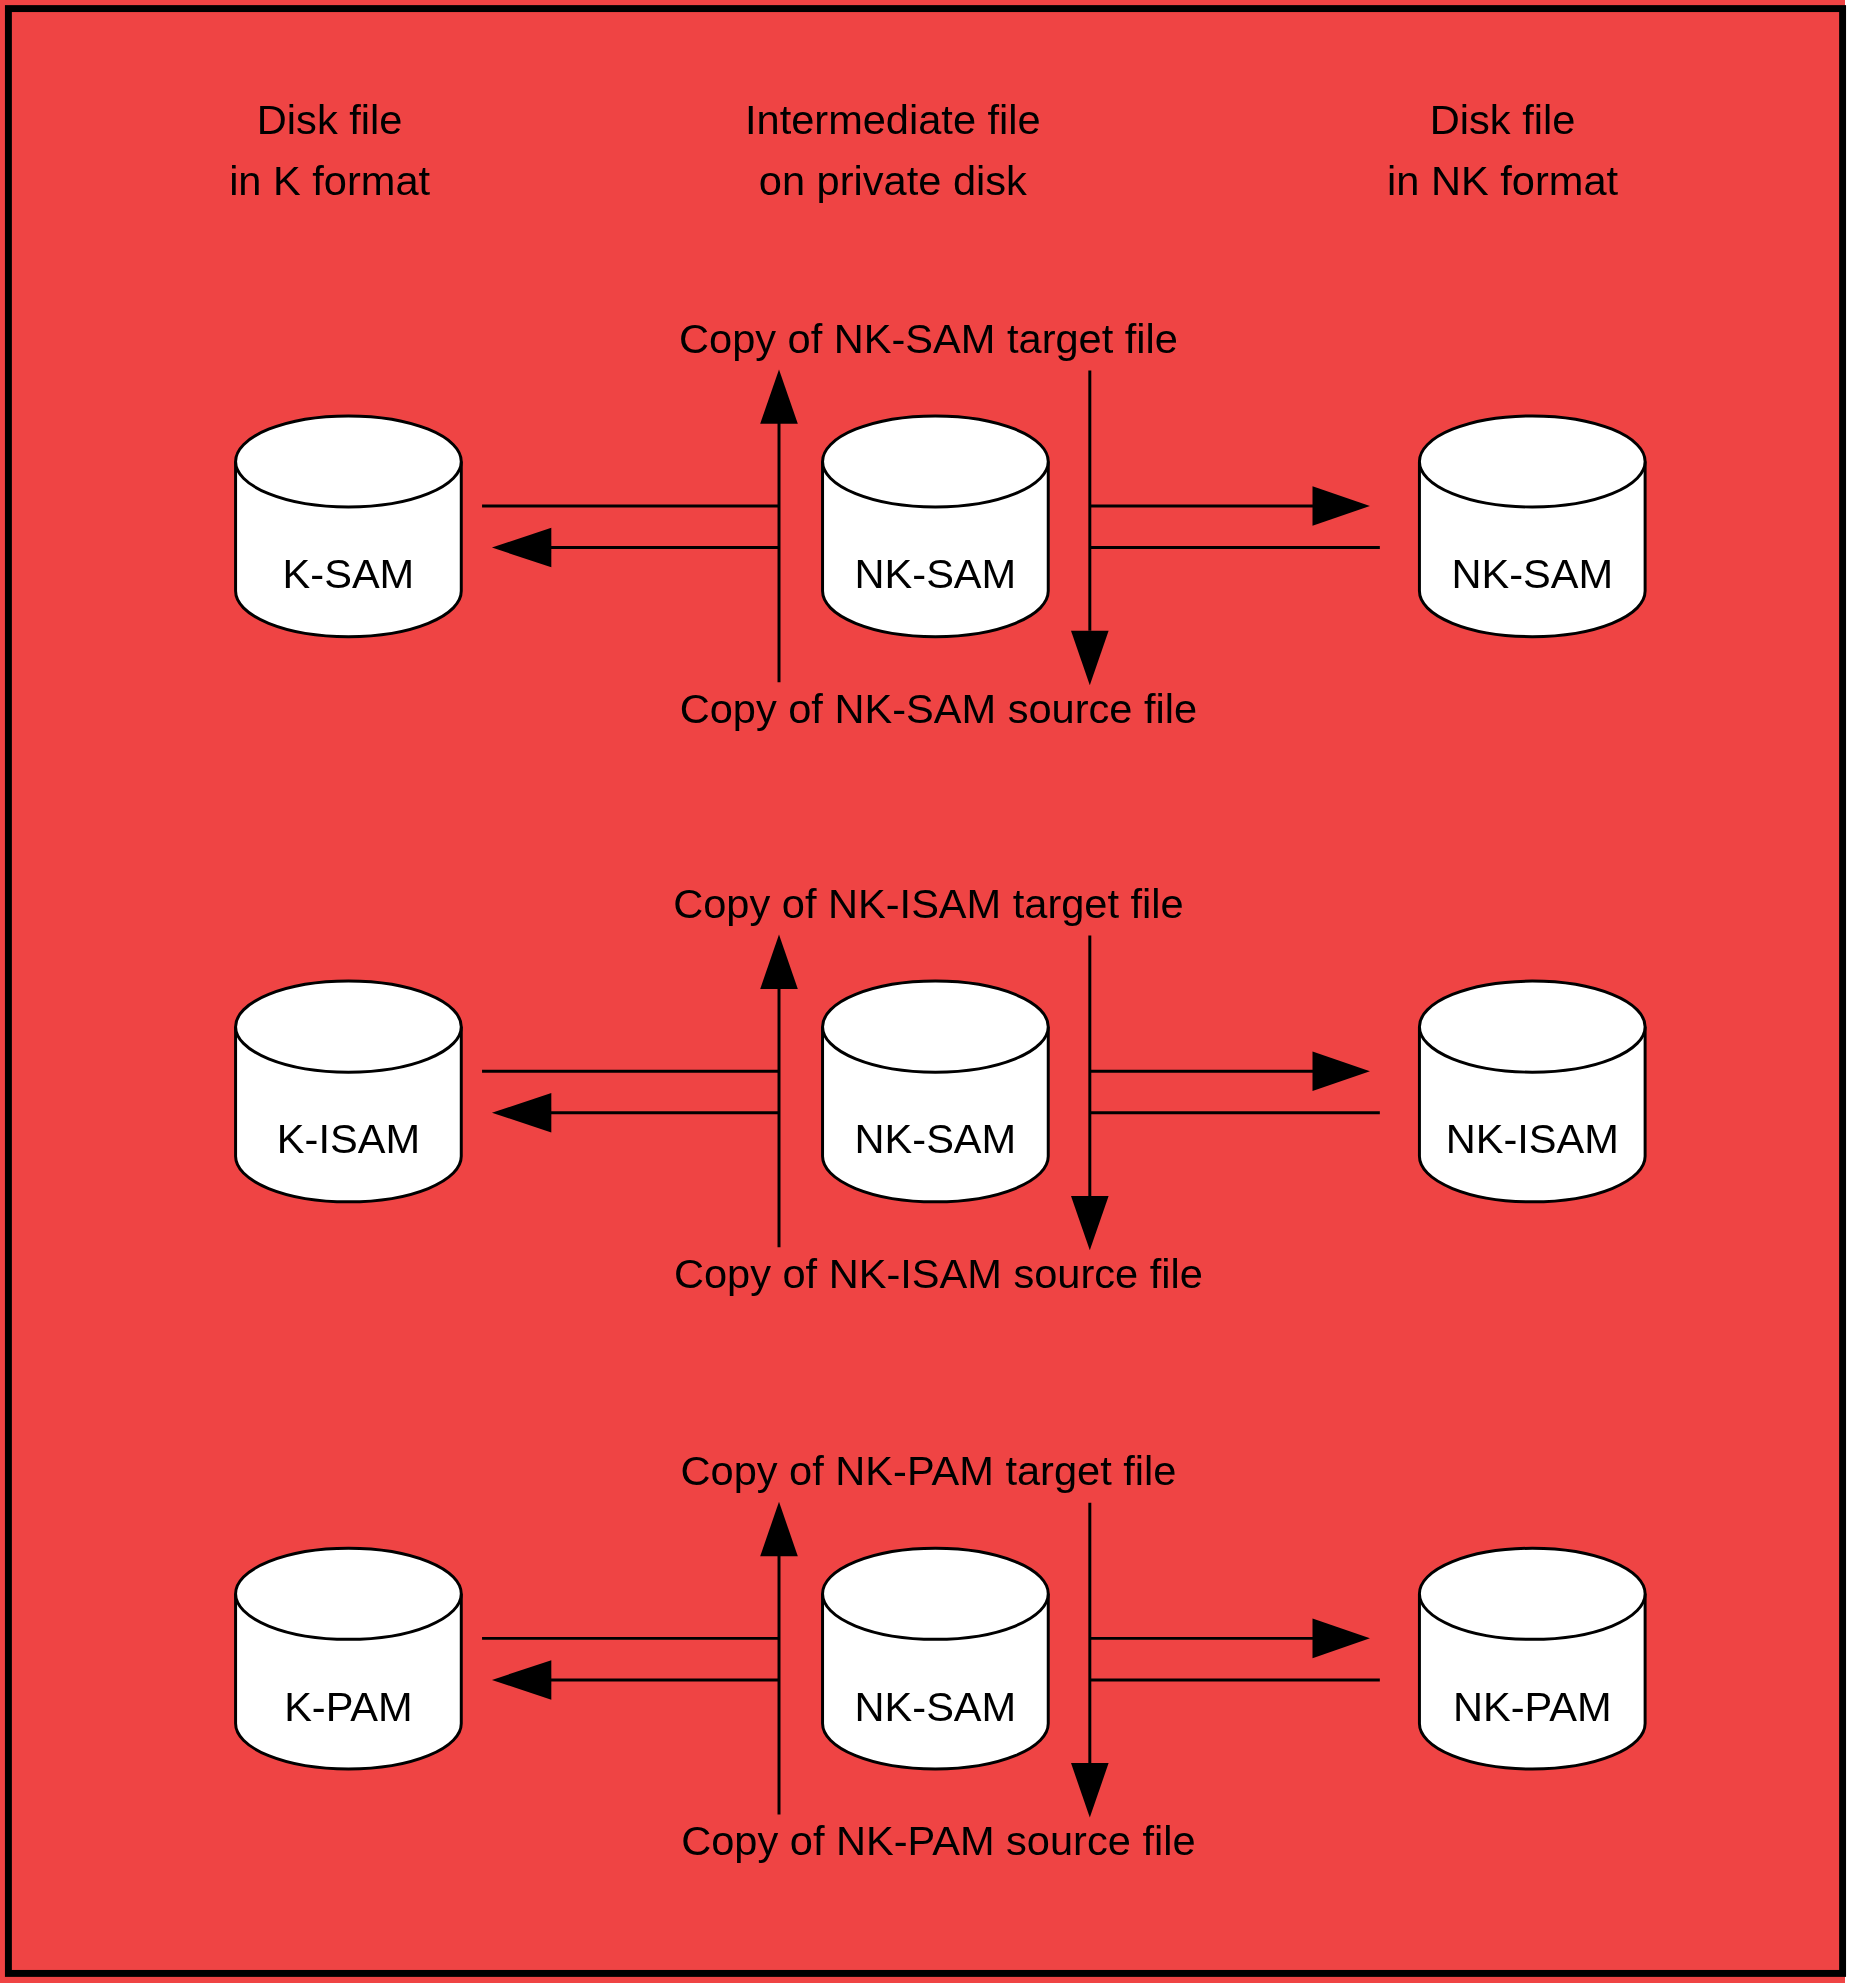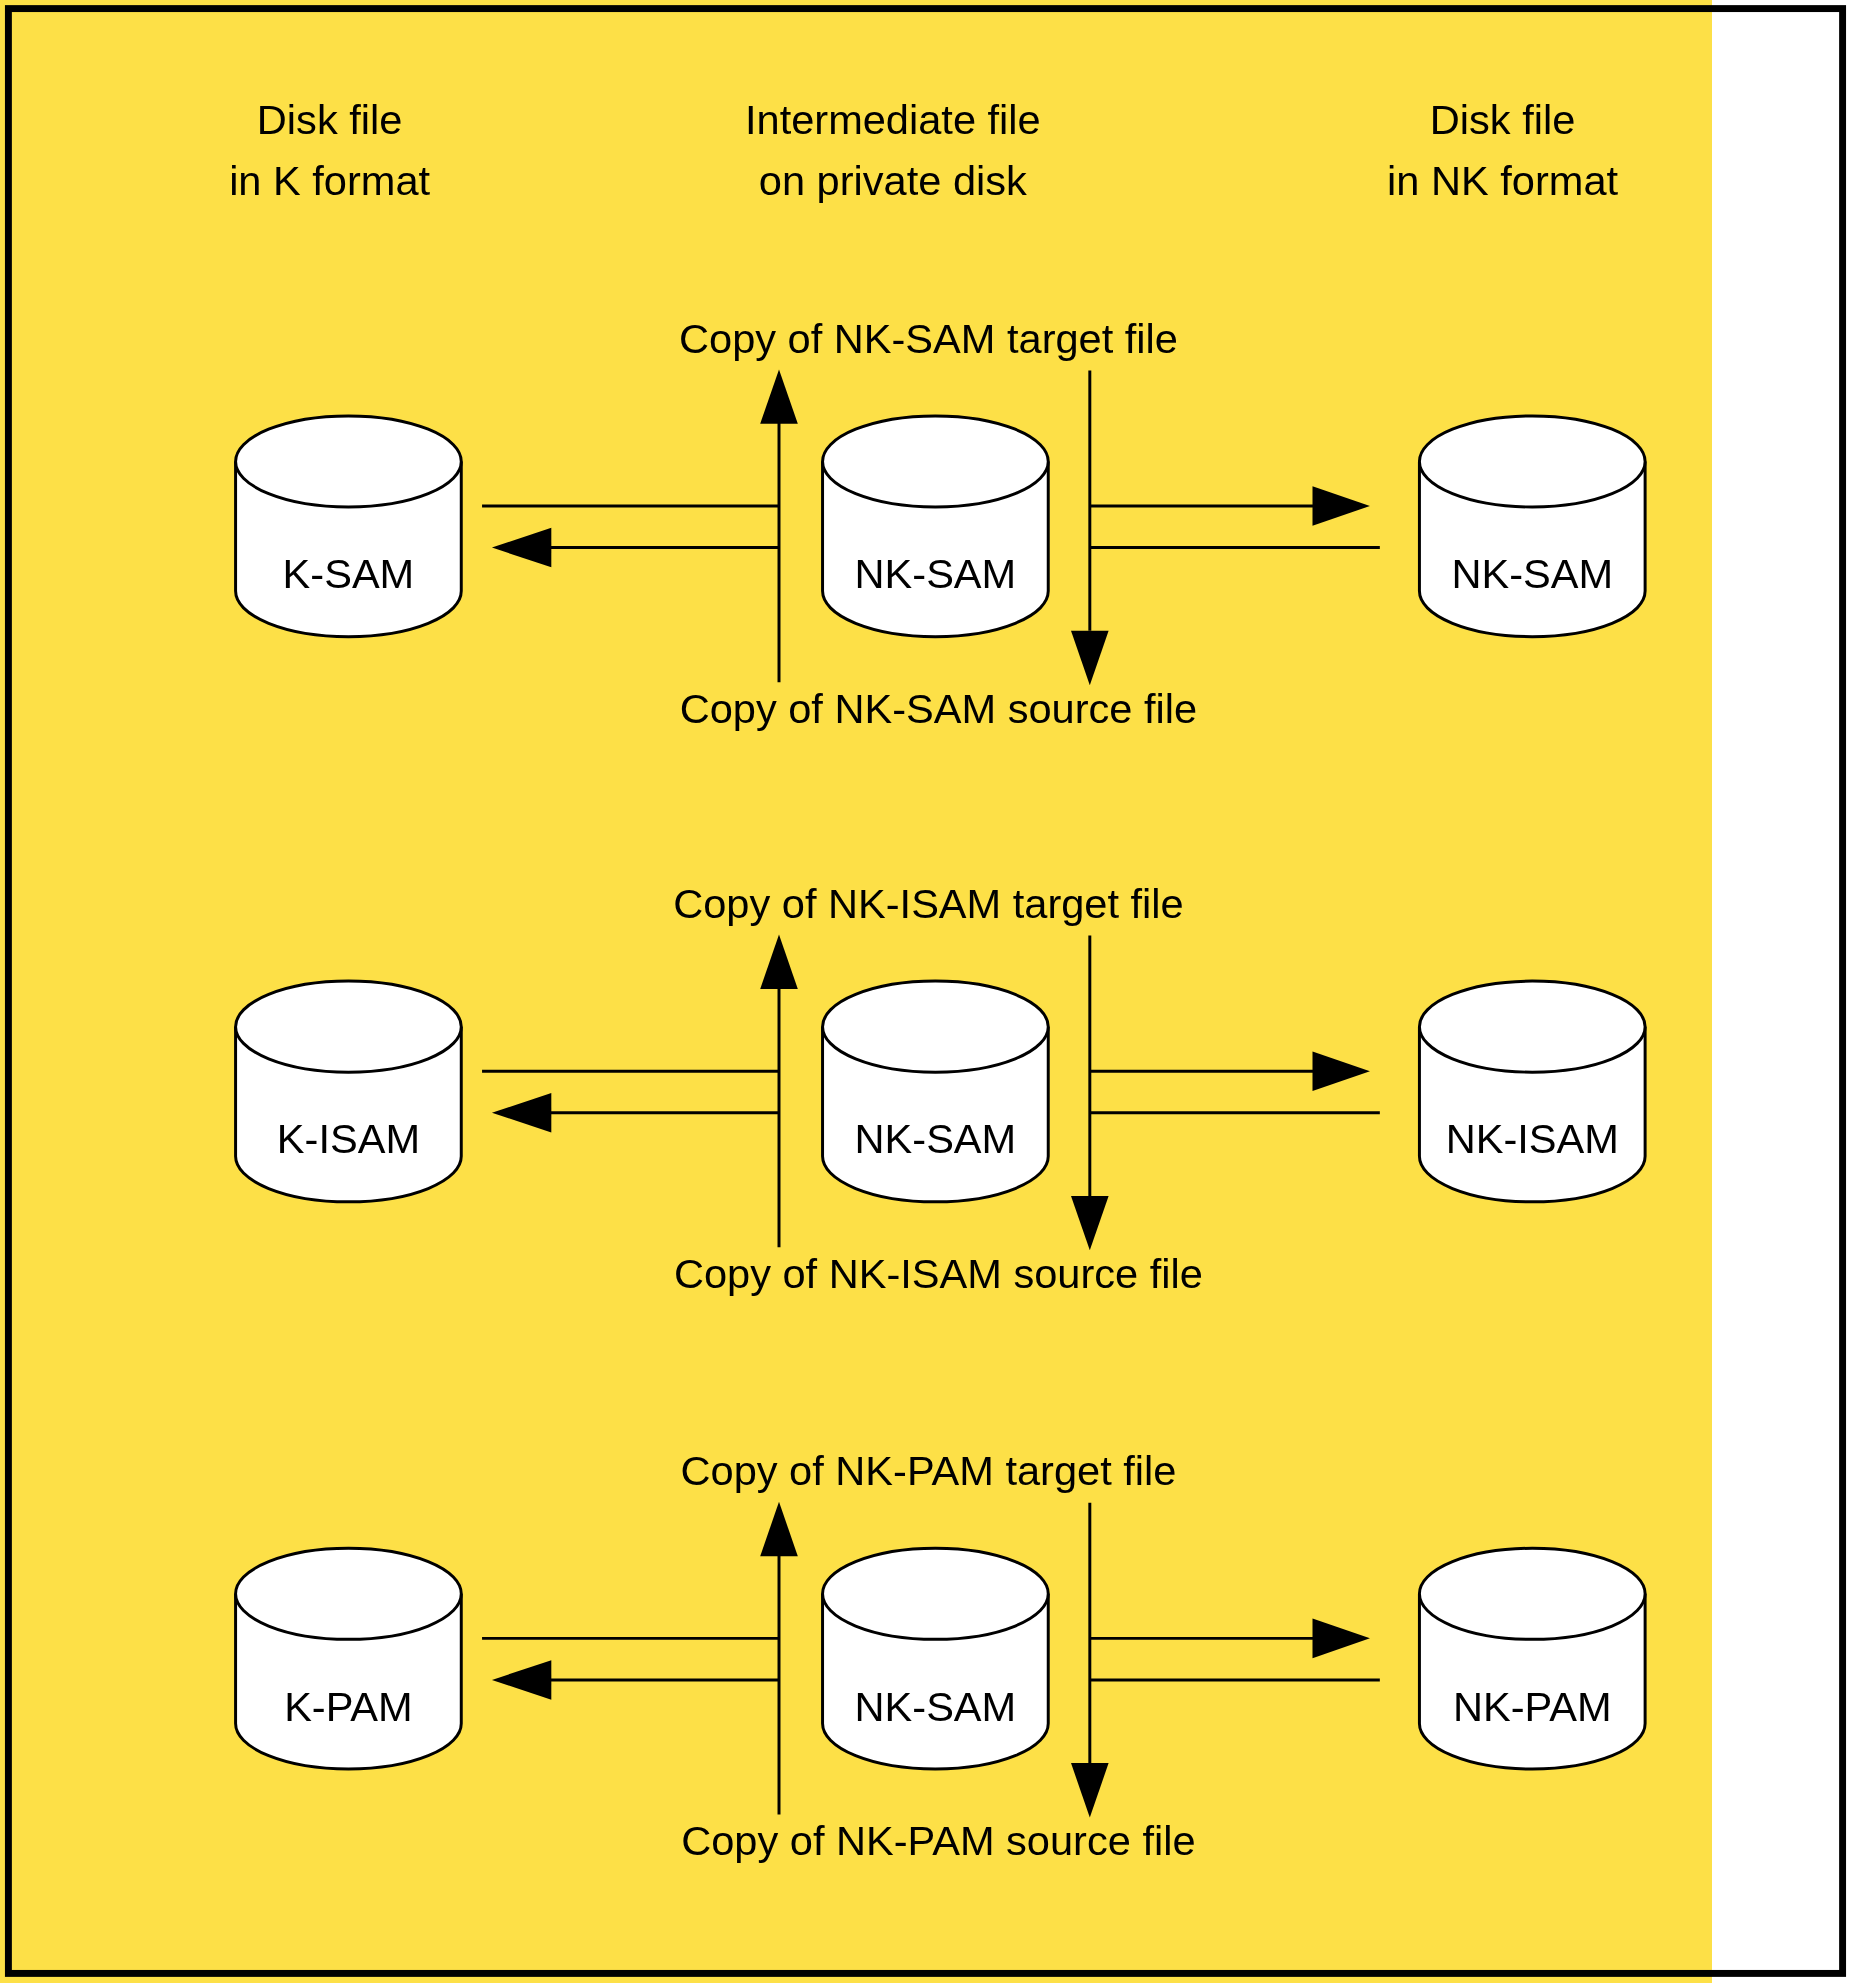--- a/index.html
+++ b/index.html
@@ -1,16 +1,16 @@
 <!DOCTYPE html>
 <html><head>
 <meta charset="utf-8">
 <style>
   html,body{margin:0;padding:0;background:#ffffff;}
-  .page{width:1712px;height:1983px;position:relative;background:#fde047;}
+  .page{width:1845px;height:1983px;position:relative;background:#ef4444;}
   svg{display:block;}
   .lbl{
     font-family:"Liberation Sans", sans-serif;
     font-size:42px;
     fill:#000000;
   }
   .stroke{stroke:#000000;stroke-width:3;fill:none;}
   .cyl{stroke:#000000;stroke-width:3;fill:#ffffff;}
   .head{fill:#000000;stroke:none;}
   .frame-rect{stroke:#000000;stroke-width:7;fill:none;}

